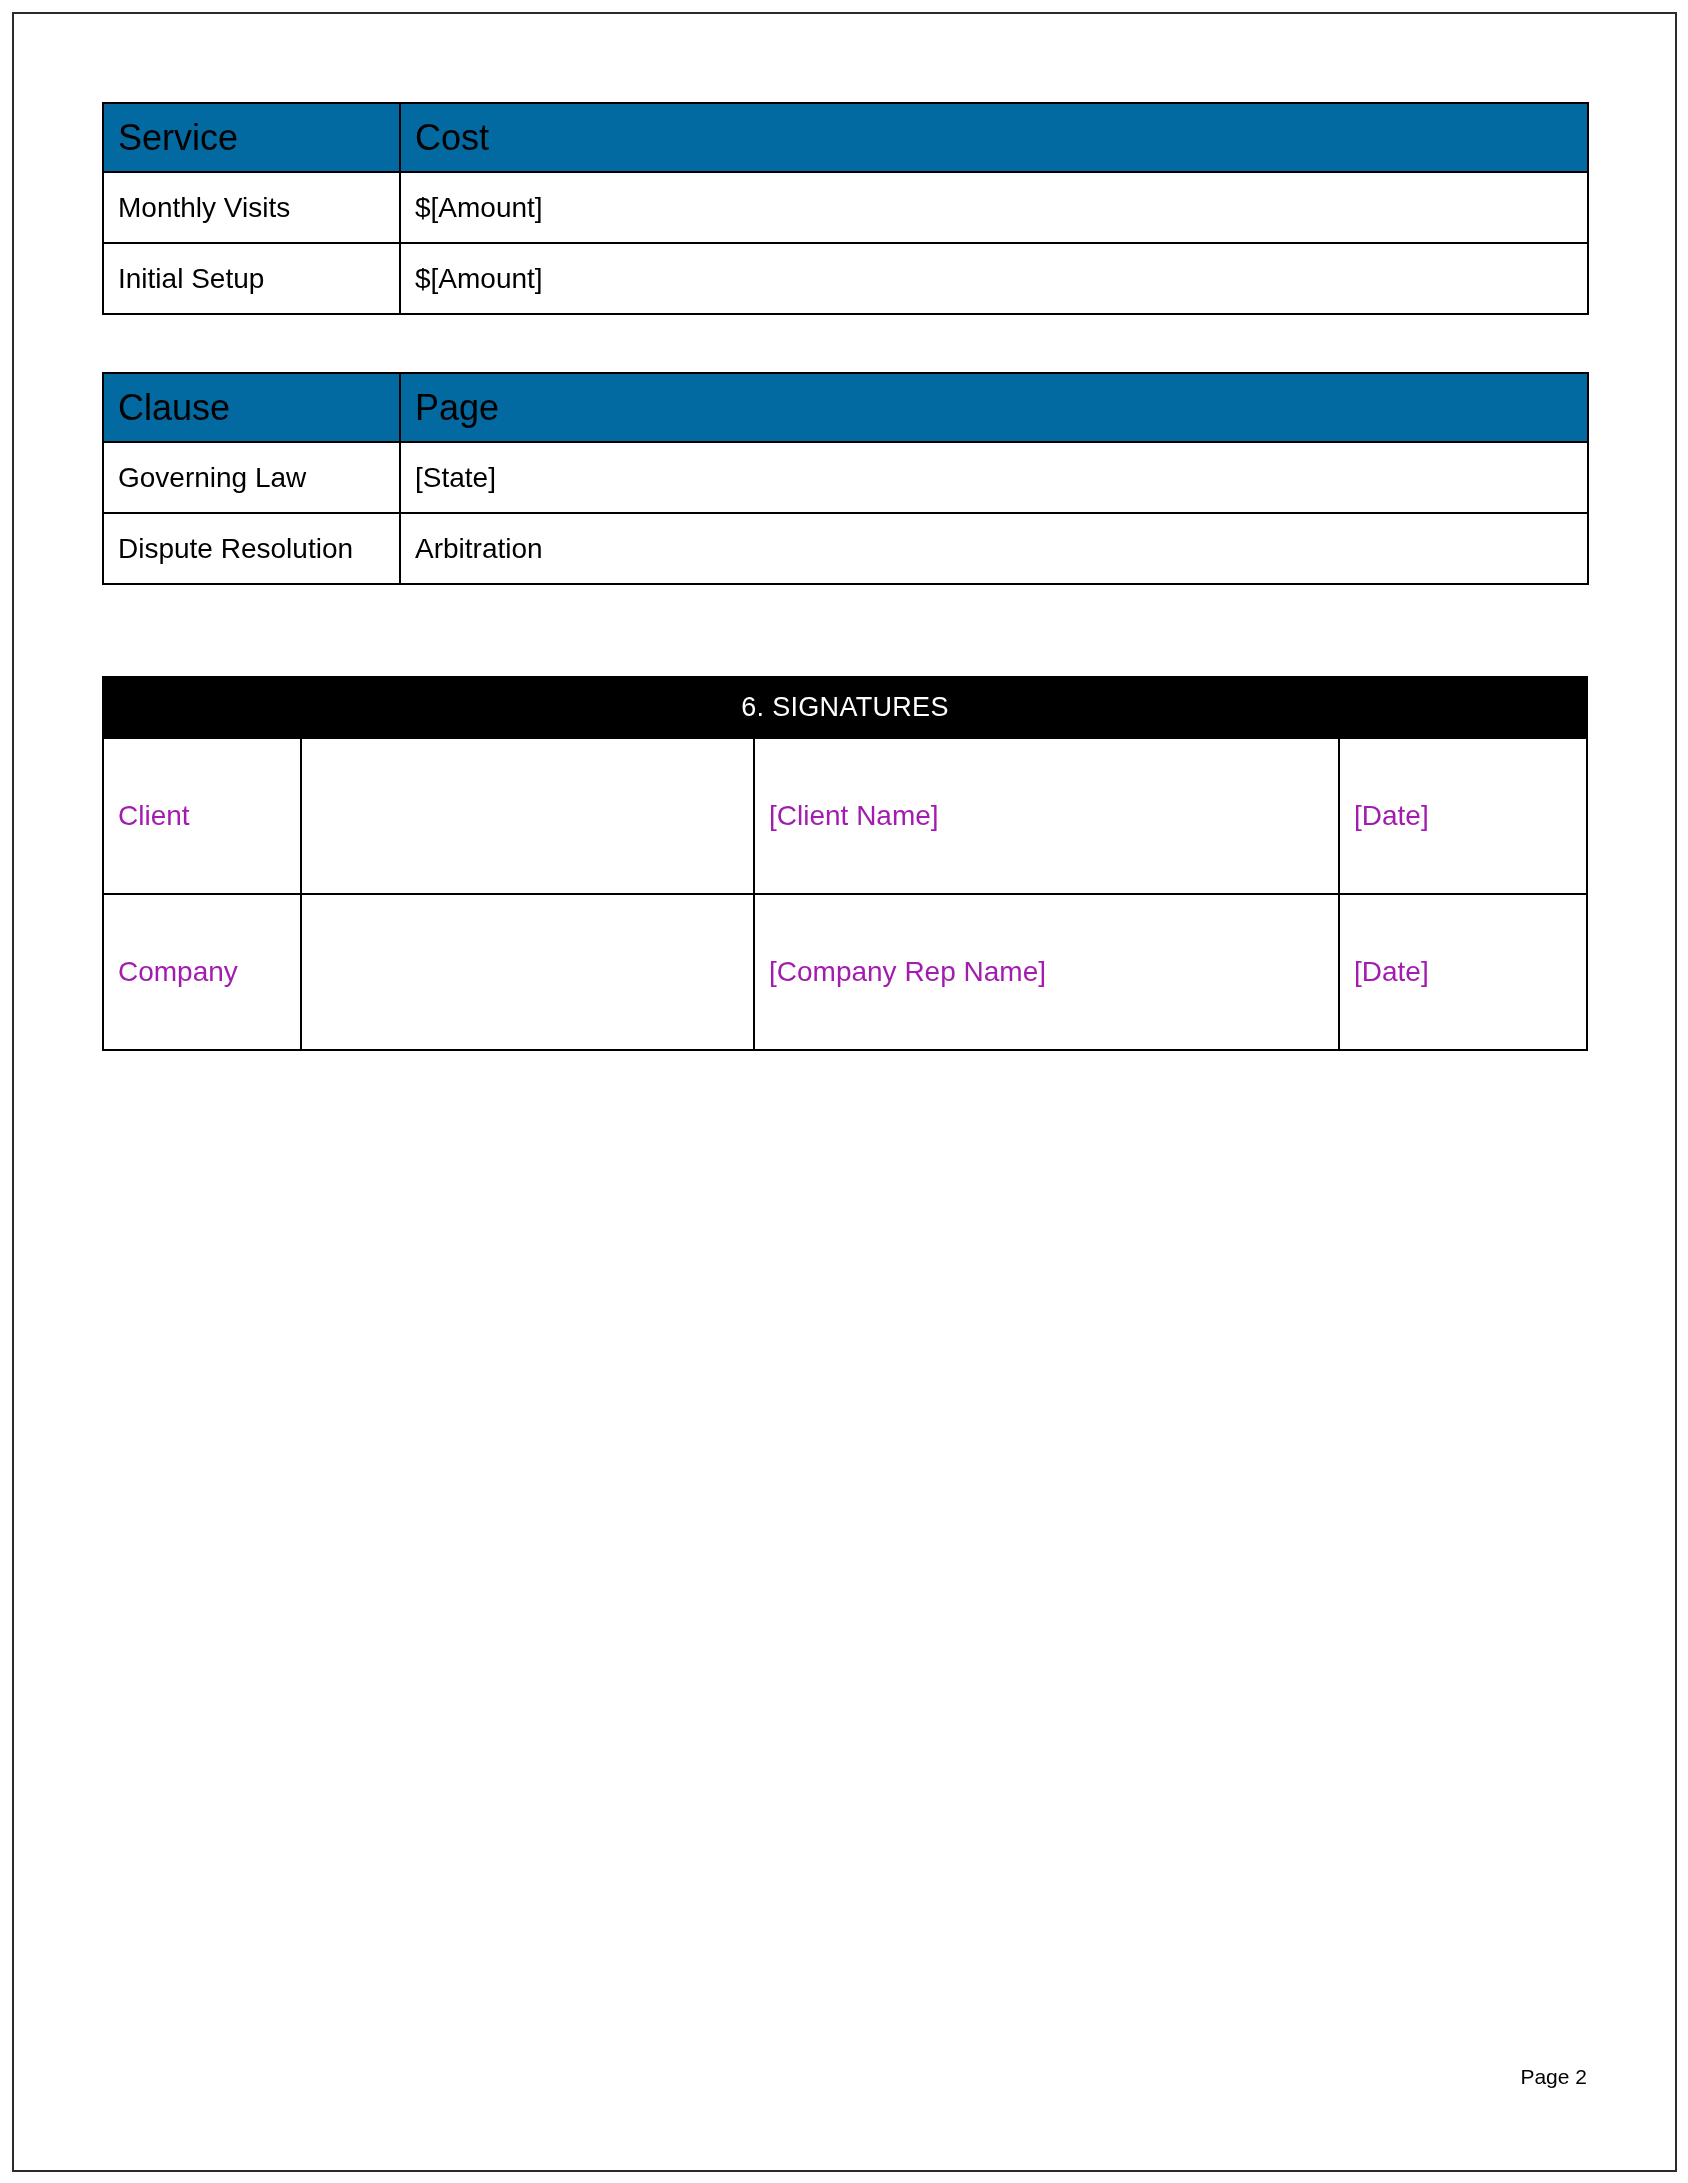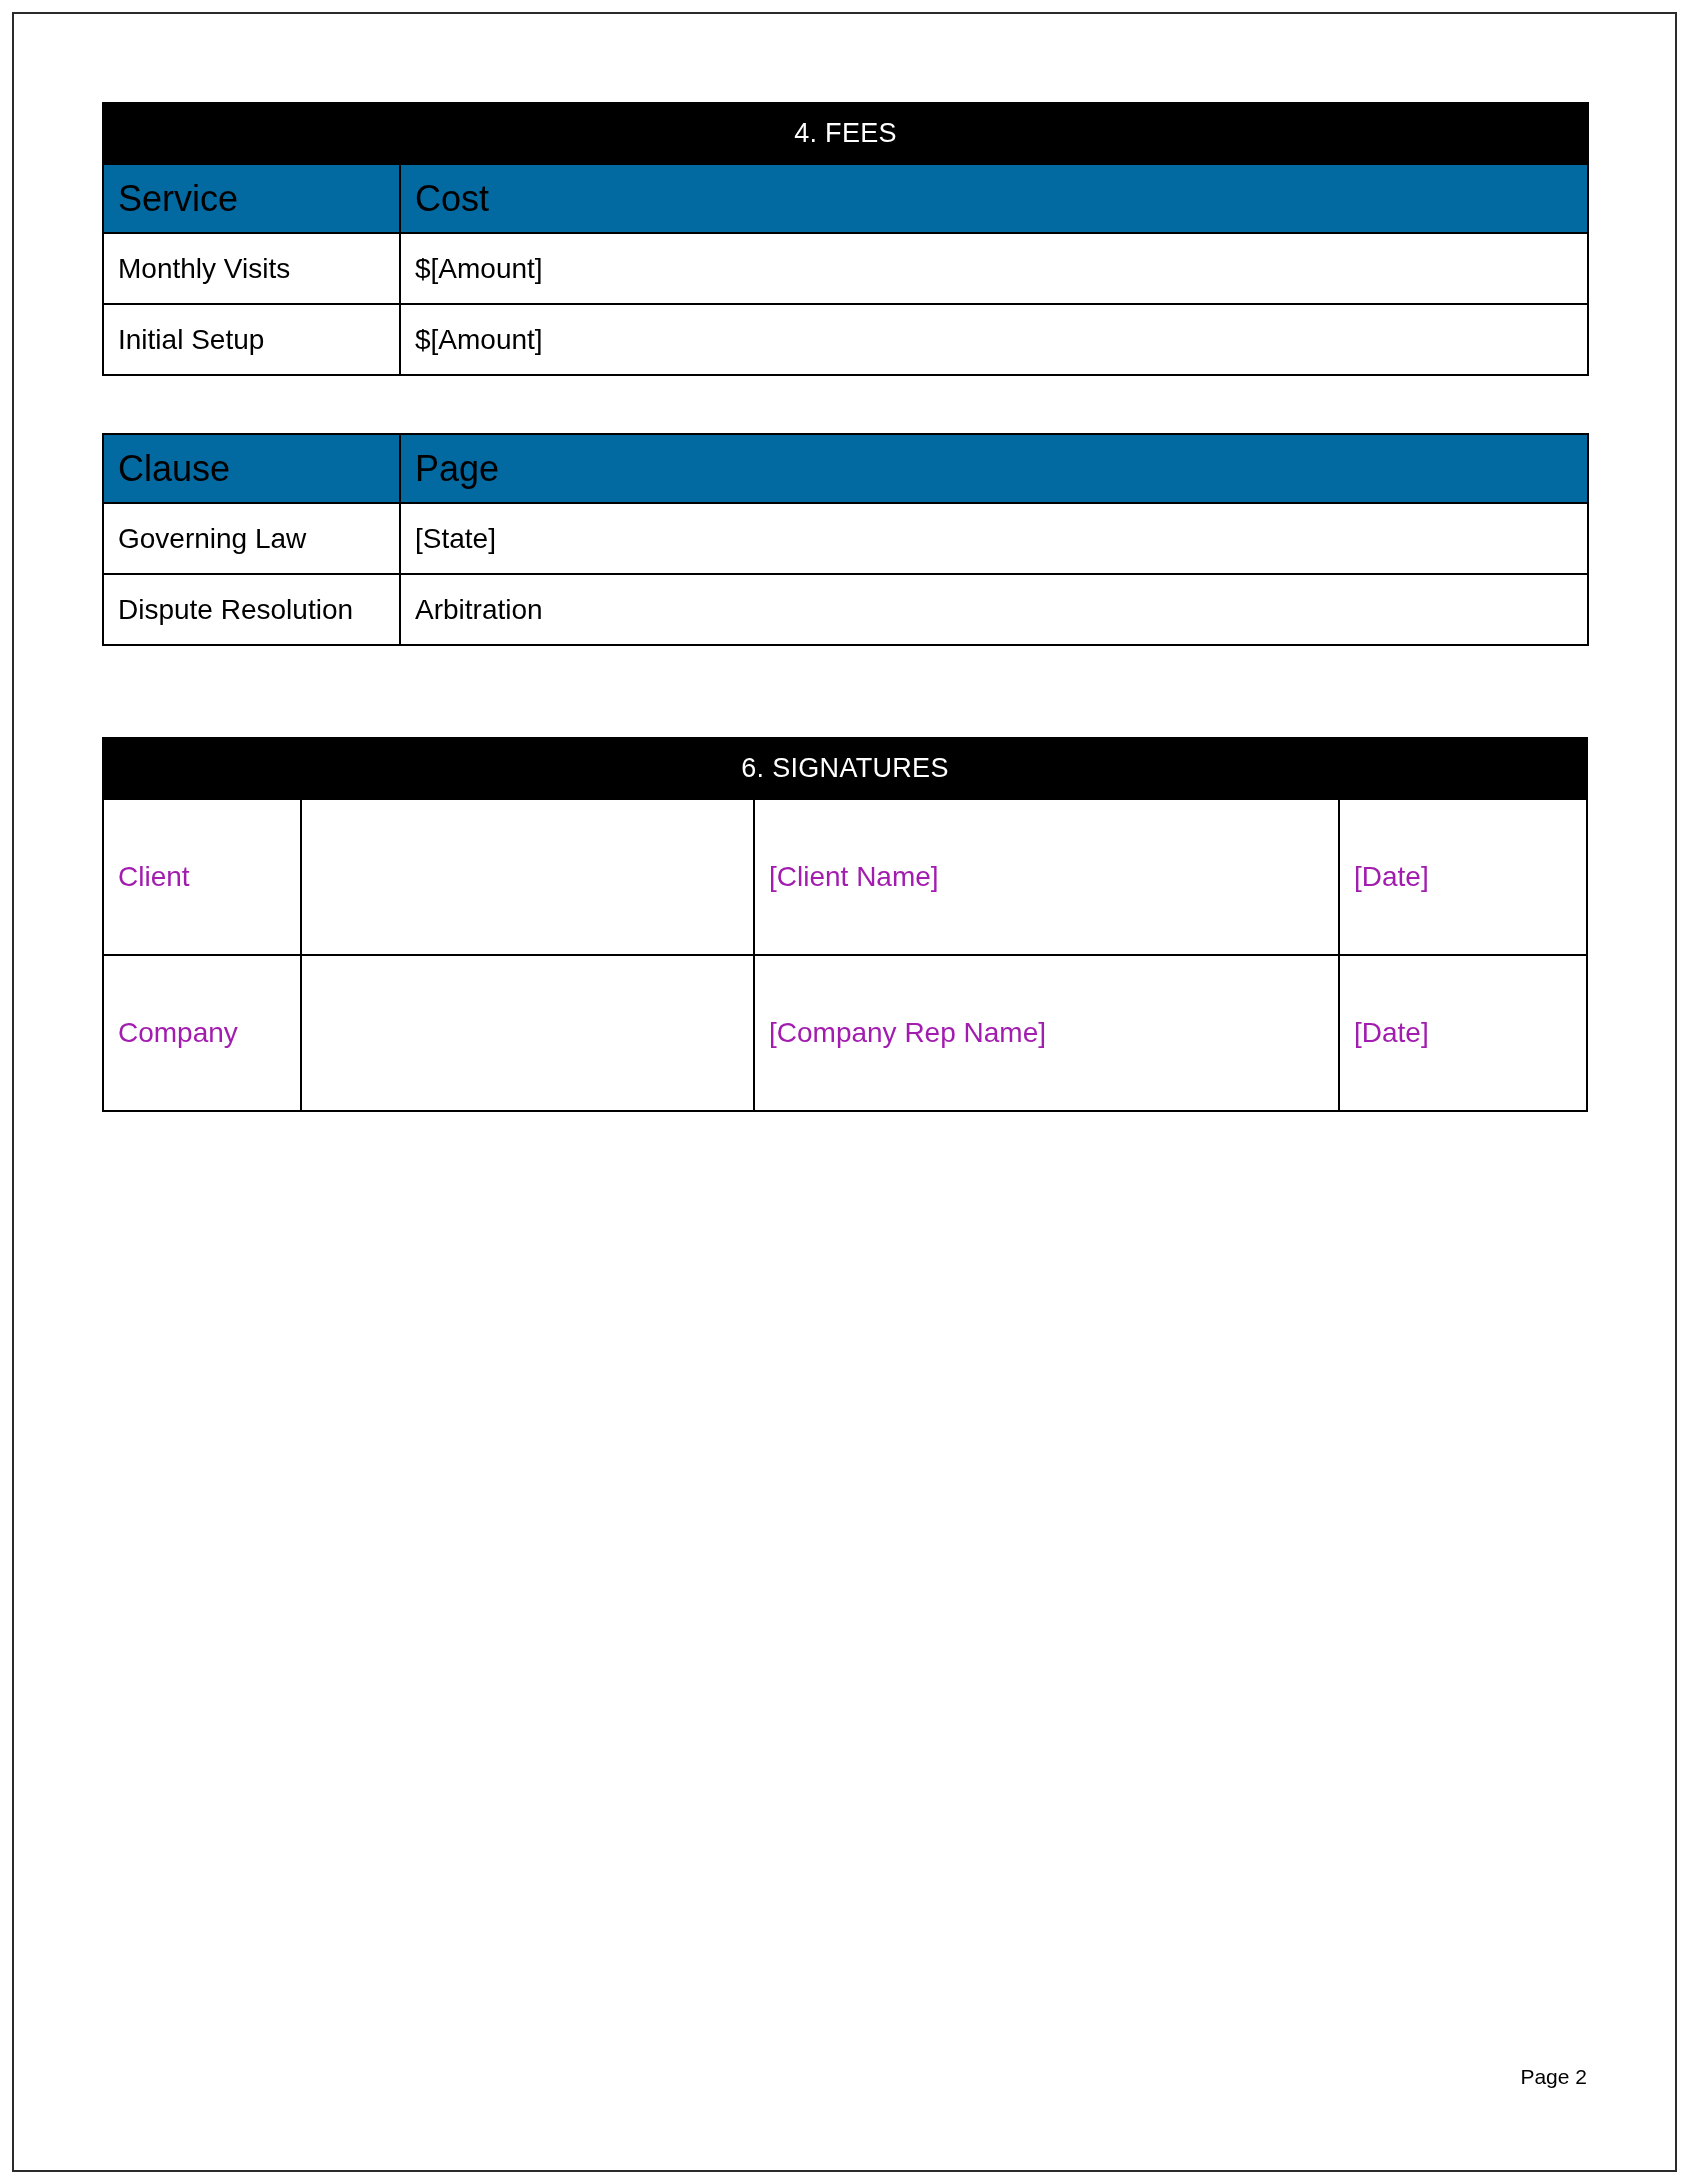--- a/index.html
+++ b/index.html
@@ -98,23 +98,20 @@
 
   <div class="content">
 
     <table class="doc-table">
       <colgroup>
           <col style="width:297px">
           <col style="width:1188px">
         </colgroup>
       <tbody>
         <tr>
-          <td class="band" colspan="2">4. FEES</td>
-        </tr>
-        <tr>
           <td class="colhead">Service</td>
           <td class="colhead">Cost</td>
         </tr>
         <tr>
           <td class="cell">Monthly Visits</td>
           <td class="cell">$[Amount]</td>
         </tr>
         <tr>
           <td class="cell">Initial Setup</td>
           <td class="cell">$[Amount]</td>

